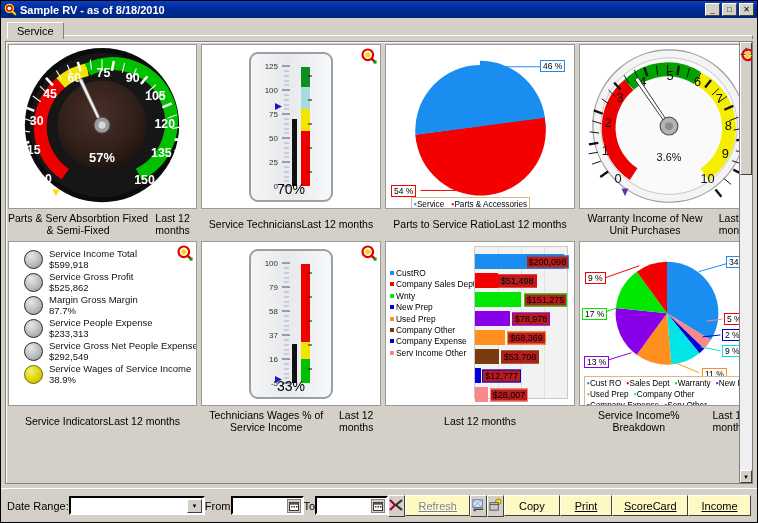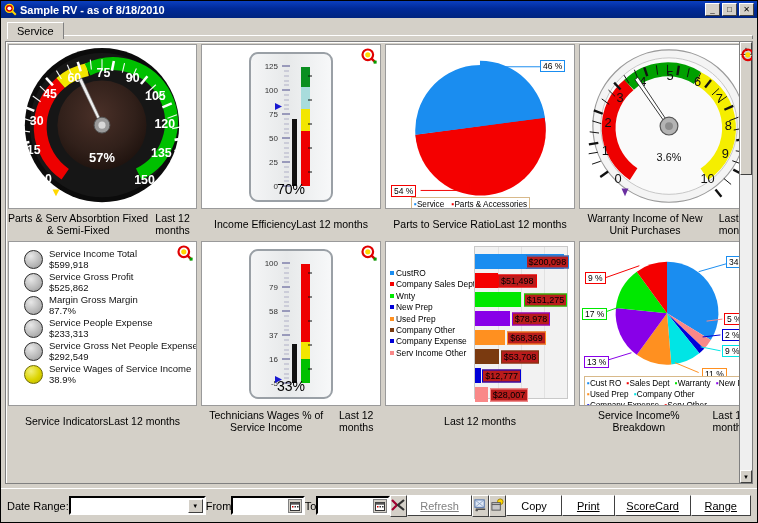--- a/index.html
+++ b/index.html
@@ -199,21 +199,21 @@
     background:#d4d0c8;border:1px solid #808080;box-sizing:border-box;
     display:flex;align-items:center;justify-content:center;
   }
   .icobtn{
     width:22px;height:22px;background:#d4d0c8;
     border-top:1px solid #fff;border-left:1px solid #fff;
     border-right:1px solid #404040;border-bottom:1px solid #404040;
     display:flex;align-items:center;justify-content:center;box-sizing:border-box;
   }
   .pbtn{
-    height:21px;min-width:50px;padding:0 17px;background:#ffffff;
+    height:21px;min-width:50px;padding:0 17px;background:#fef9c3;
     border-top:1px solid #fff;border-left:1px solid #fff;
     border-right:1px solid #404040;border-bottom:1px solid #404040;
     font-size:11px;color:#000;display:flex;align-items:center;justify-content:center;
     box-sizing:border-box;
   }
   .pbtn.disabled{color:#808080;text-shadow:1px 1px 0 #fff;}
   .pbtn u{text-decoration:underline;}
   .spacer{flex:1;}
 </style>
 </head>
@@ -400,21 +400,21 @@
                 <line x1="57" y1="70" x2="61" y2="70"></line>
                   <line x1="57" y1="94" x2="61" y2="94"></line>
                 <line x1="57" y1="118" x2="61" y2="118"></line>
               </g>
               <polygon points="24,49 31,52.5 24,56" fill="#1818d0"></polygon>
             </svg>
             <div class="lin-val">70%</div>
           </div>
         </div>
         <div class="panel-cap">
-          <span>Income Efficiency</span>
+          <span>Service Technicians</span>
           <span>Last 12 months</span>
         </div>
       </div>
 
       <div class="panel">
         <div class="panel-body">
           <svg class="gauge-wrap" viewBox="0 0 190 163">
 
             <path d="M 95 82 L 95 16 A 66 66 0 1 1 29.7 90.6 Z" fill="#1a8df0"></path>
             <path d="M 95 82 L 29.7 90.6 A 66 66 0 0 0 95 16 Z" fill="#1a8df0"></path>
@@ -838,17 +838,17 @@
     <span class="pbtn">
       <span>Copy</span>
     </span>
     <span class="pbtn">
       <u>Print</u>
     </span>
     <span class="pbtn">
       <u>ScoreCard</u>
     </span>
     <span class="pbtn">
-      <u>Range</u>
+      <u>Income</u>
     </span>
   </div>
 
 </div>
 
 </body></html>

